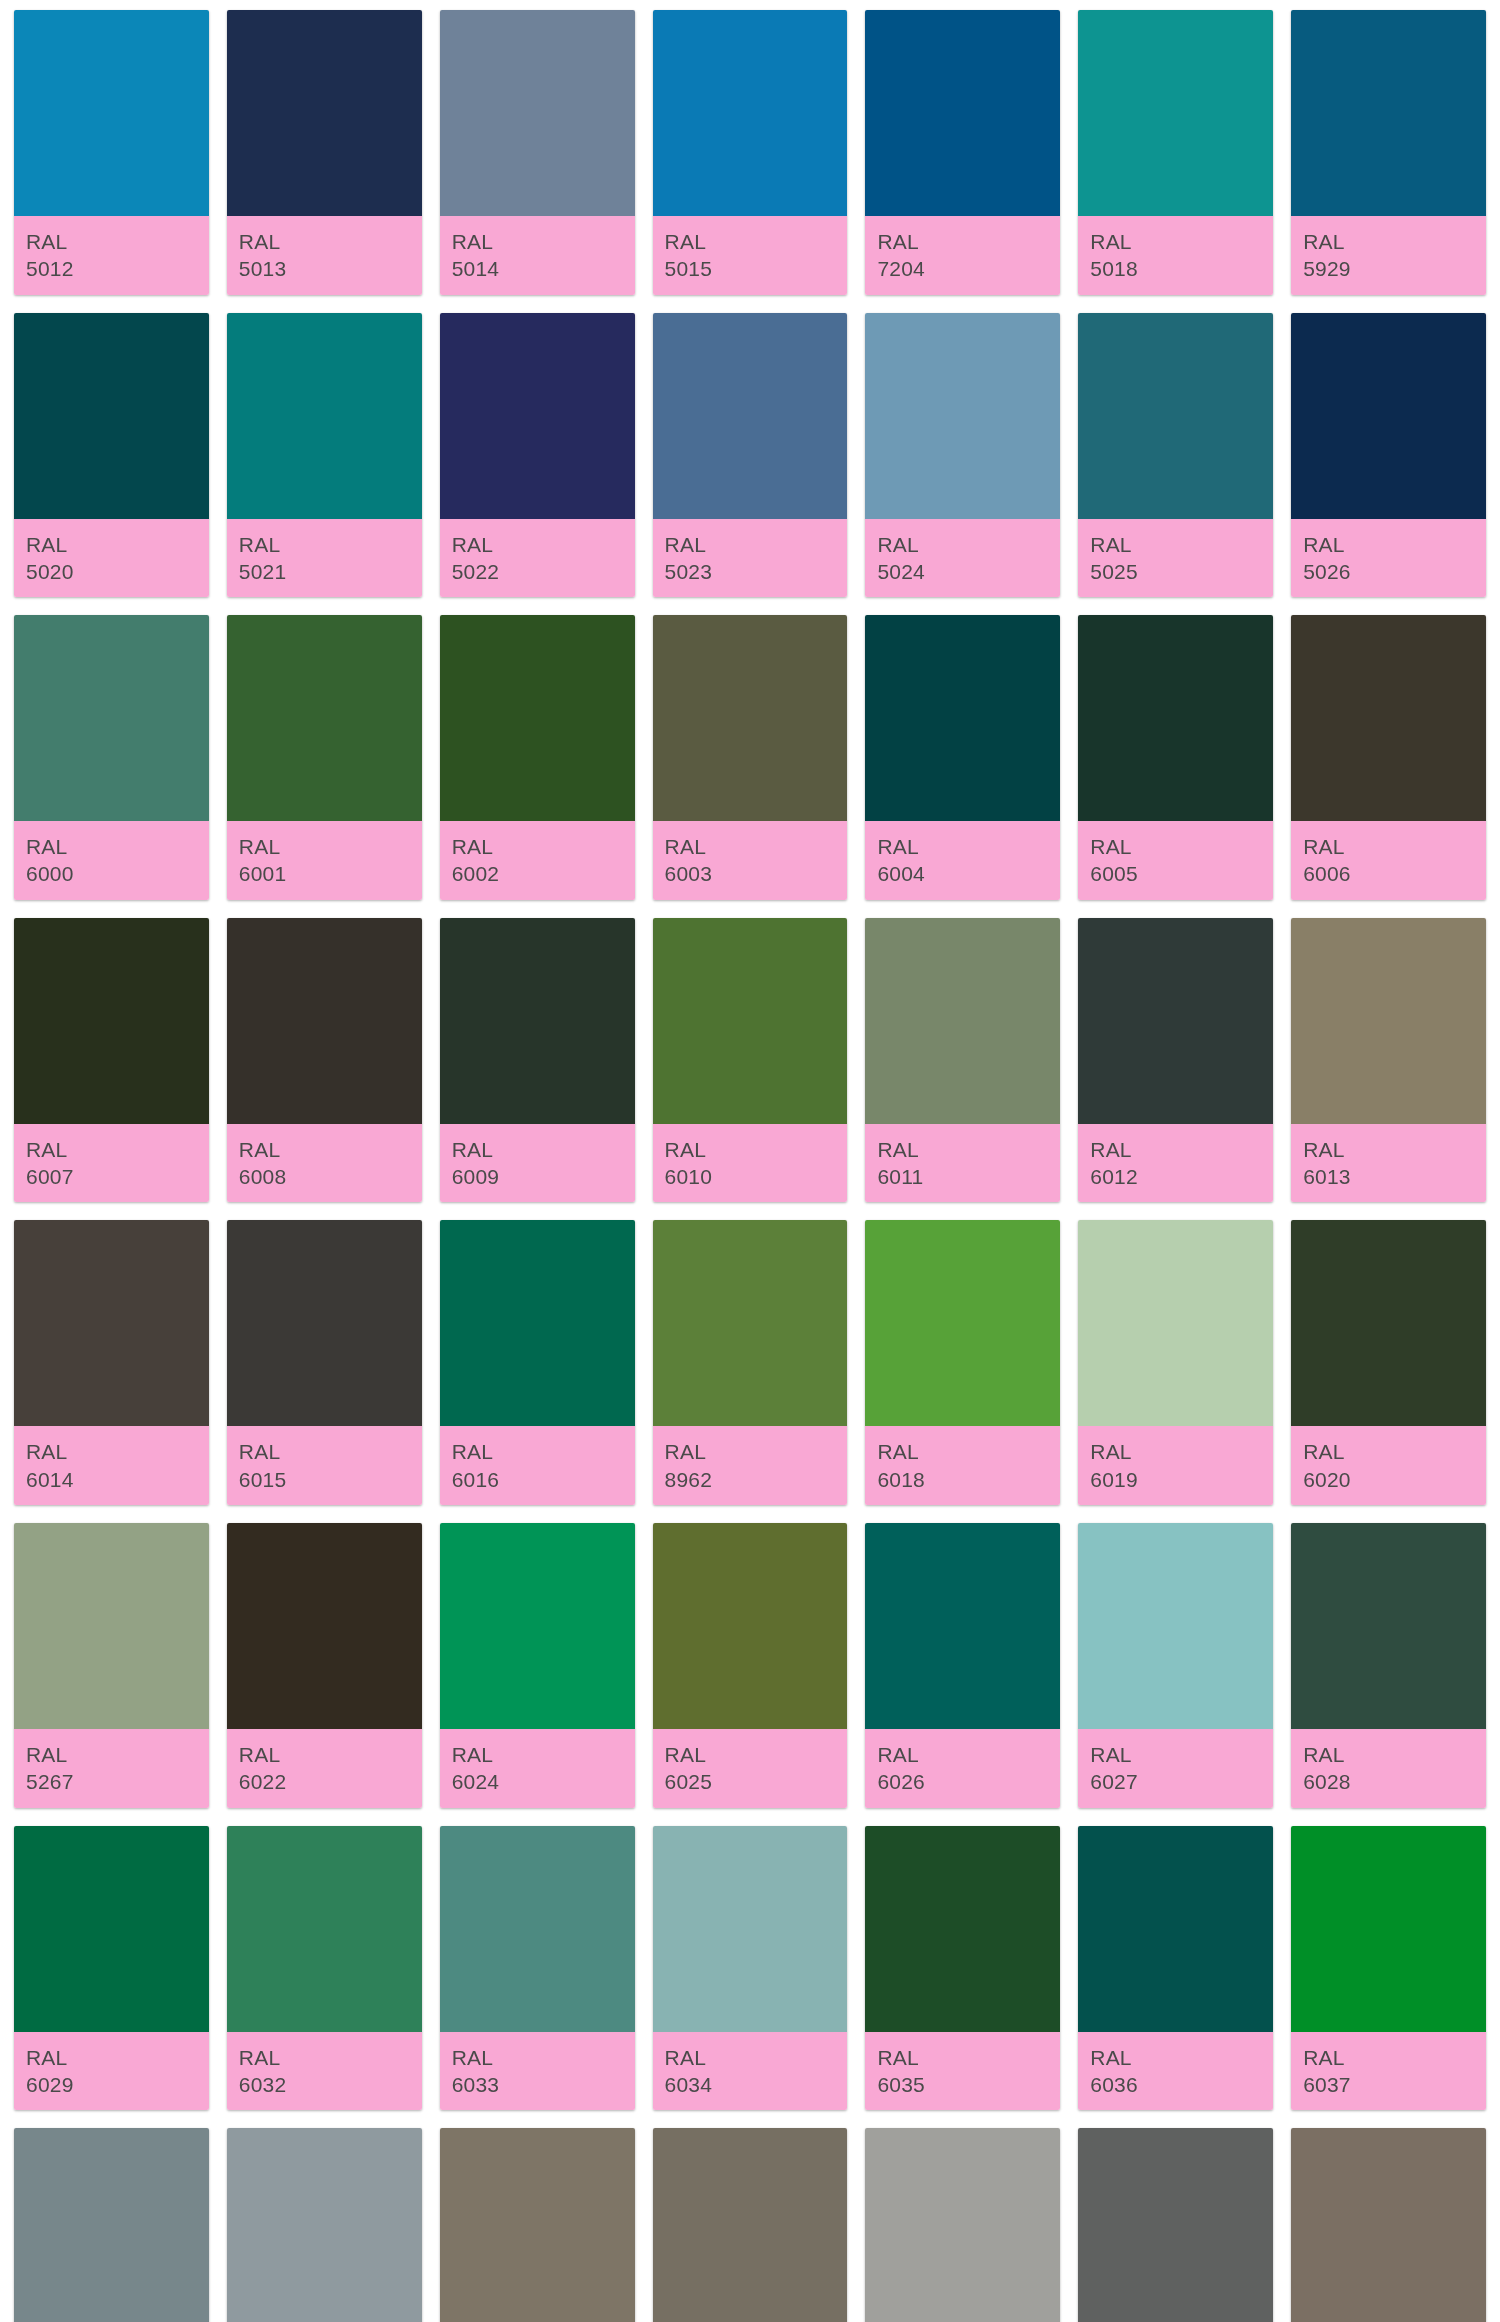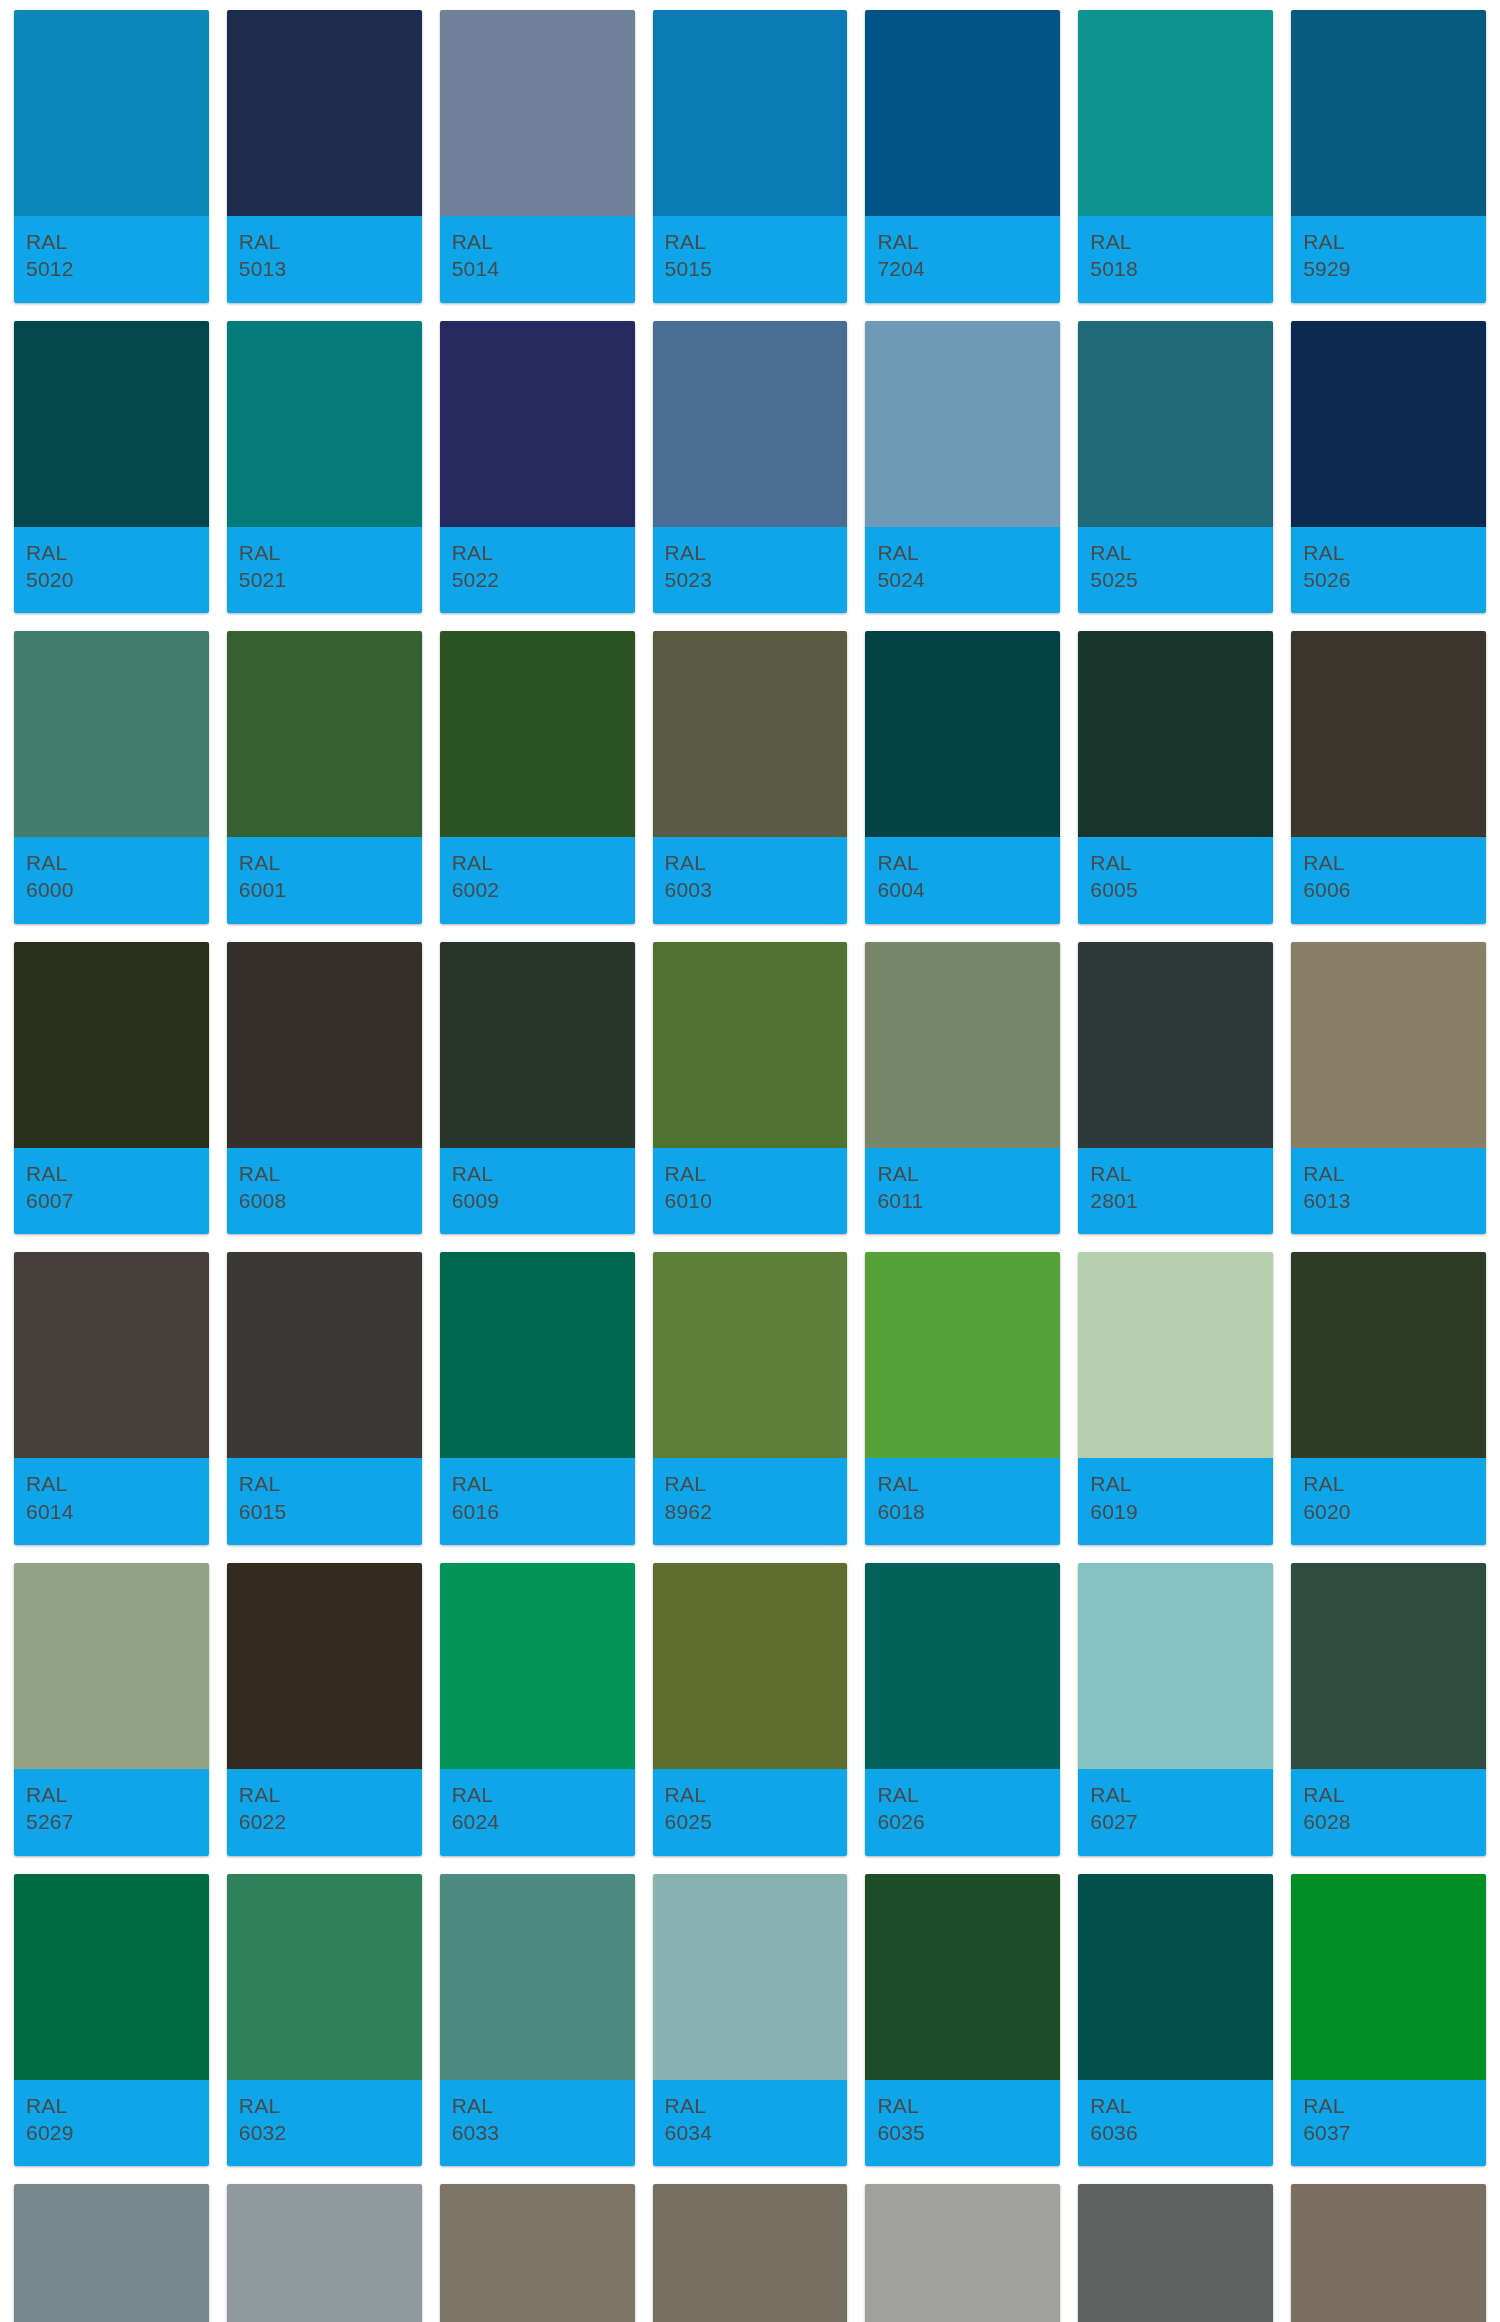--- a/index.html
+++ b/index.html
@@ -42,22 +42,22 @@
   }
 
   .swatch-chip {
     width: 100%;
     height: 206px;
     display: block;
     flex: 0 0 auto;
   }
 
   .swatch-label {
-    padding: 12px 12px 20px 12px;
-    background: #0ea5e9;
+    padding: 12px 12px 12px 12px;
+    background: #f9a8d4;
     flex: 1 1 auto;
   }
 
   .swatch-label-line {
     display: block;
     font-family: "Liberation Sans", sans-serif;
     font-size: 21px;
     line-height: 1.30;
     color: #4a4a4a;
     letter-spacing: 0.2px;
@@ -253,21 +253,21 @@
         <div class="swatch-chip" style="background-color: rgb(120, 135, 106);"></div>
         <div class="swatch-label">
           <span class="swatch-label-line">RAL</span>
           <span class="swatch-label-line">6011</span>
         </div>
       </div>
       <div class="swatch-card">
         <div class="swatch-chip" style="background-color: rgb(47, 58, 56);"></div>
         <div class="swatch-label">
           <span class="swatch-label-line">RAL</span>
-          <span class="swatch-label-line">2801</span>
+          <span class="swatch-label-line">6012</span>
         </div>
       </div>
       <div class="swatch-card">
         <div class="swatch-chip" style="background-color: rgb(137, 127, 103);"></div>
         <div class="swatch-label">
           <span class="swatch-label-line">RAL</span>
           <span class="swatch-label-line">6013</span>
         </div>
       </div>
       <div class="swatch-card">

